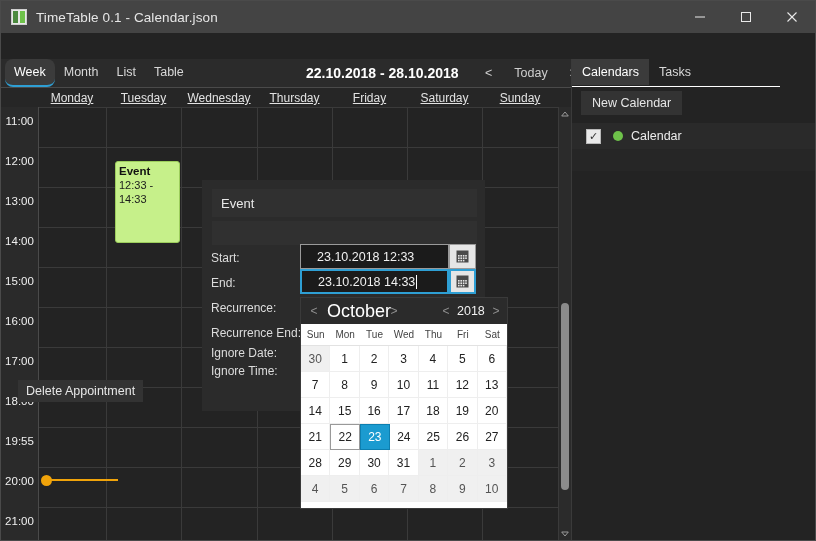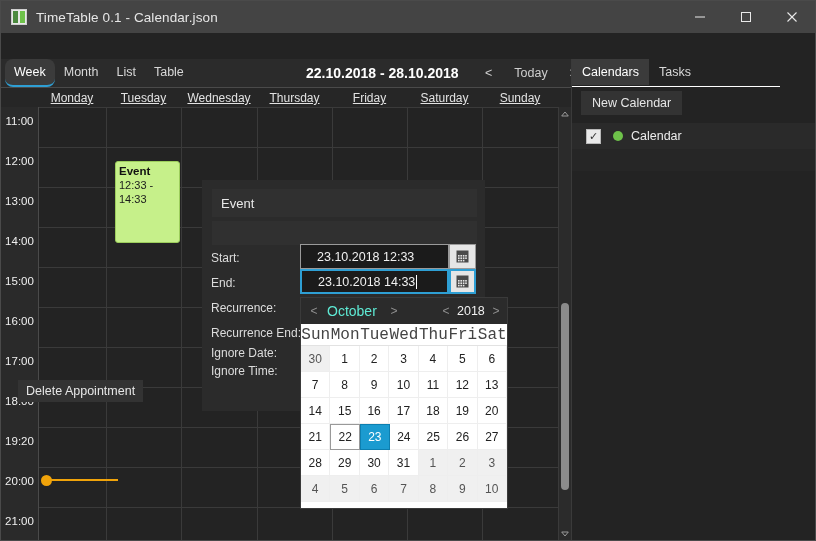--- a/index.html
+++ b/index.html
@@ -245,33 +245,33 @@
     position: relative; width: 206px; height: 26px; background: #2b2b2b;
     color: #e9e9e9;
   }
   .dp-arrow {
     position: absolute; top: 0; height: 26px; width: 18px;
     display: flex; align-items: center; justify-content: center;
     color: #8f8f8f; font-size: 12px;
   }
   .dp-month {
     position: absolute; left: 26px; top: 0; height: 26px;
-    display: flex; align-items: center; color: #5eead4; font-size: 14px;
+    display: flex; align-items: center; color: #ffffff; font-size: 18px;
   }
   .dp-year {
     position: absolute; left: 156px; top: 0; height: 26px;
     display: flex; align-items: center; color: #f0f0f0; font-size: 12.5px;
   }
   .dp-dows {
     display: flex; width: 206px; height: 22px;
     background: #ffffff; border-bottom: 1px solid #e2e2e2;
   }
   .dp-dow {
     width: 29.43px; display: flex; align-items: center; justify-content: center;
-    color: #444; font-size: 16px; font-family: Liberation Mono, monospace;
+    color: #444; font-size: 10px;
   }
   .dp-grid { width: 206px; }
   .dp-week { display: flex; width: 206px; height: 26px; }
   .dp-day {
     width: 46px; height: 26px;
     display: flex; align-items: center; justify-content: center;
     color: #222; font-size: 12px;
     background: #ffffff;
     border-right: 1px solid #eeeeee; border-bottom: 1px solid #eeeeee;
   }
@@ -337,21 +337,21 @@
   <div class="gridwrap">
     <div class="timecol">
       <div class="timelbl" style="top:8px">11:00</div>
       <div class="timelbl" style="top:48px">12:00</div>
       <div class="timelbl" style="top:88px">13:00</div>
       <div class="timelbl" style="top:128px">14:00</div>
       <div class="timelbl" style="top:168px">15:00</div>
       <div class="timelbl" style="top:208px">16:00</div>
       <div class="timelbl" style="top:248px">17:00</div>
       <div class="timelbl" style="top:288px">18:00</div>
-      <div class="timelbl" style="top:328px">19:20</div>
+      <div class="timelbl" style="top:328px">19:55</div>
       <div class="timelbl" style="top:368px">20:00</div>
       <div class="timelbl" style="top:408px">21:00</div>
     </div>
 
     <div class="gridbody">
       <div class="hline" style="top:0px"></div>
       <div class="hline" style="top:40px"></div>
       <div class="hline" style="top:80px"></div>
       <div class="hline" style="top:120px"></div>
       <div class="hline" style="top:160px"></div>

